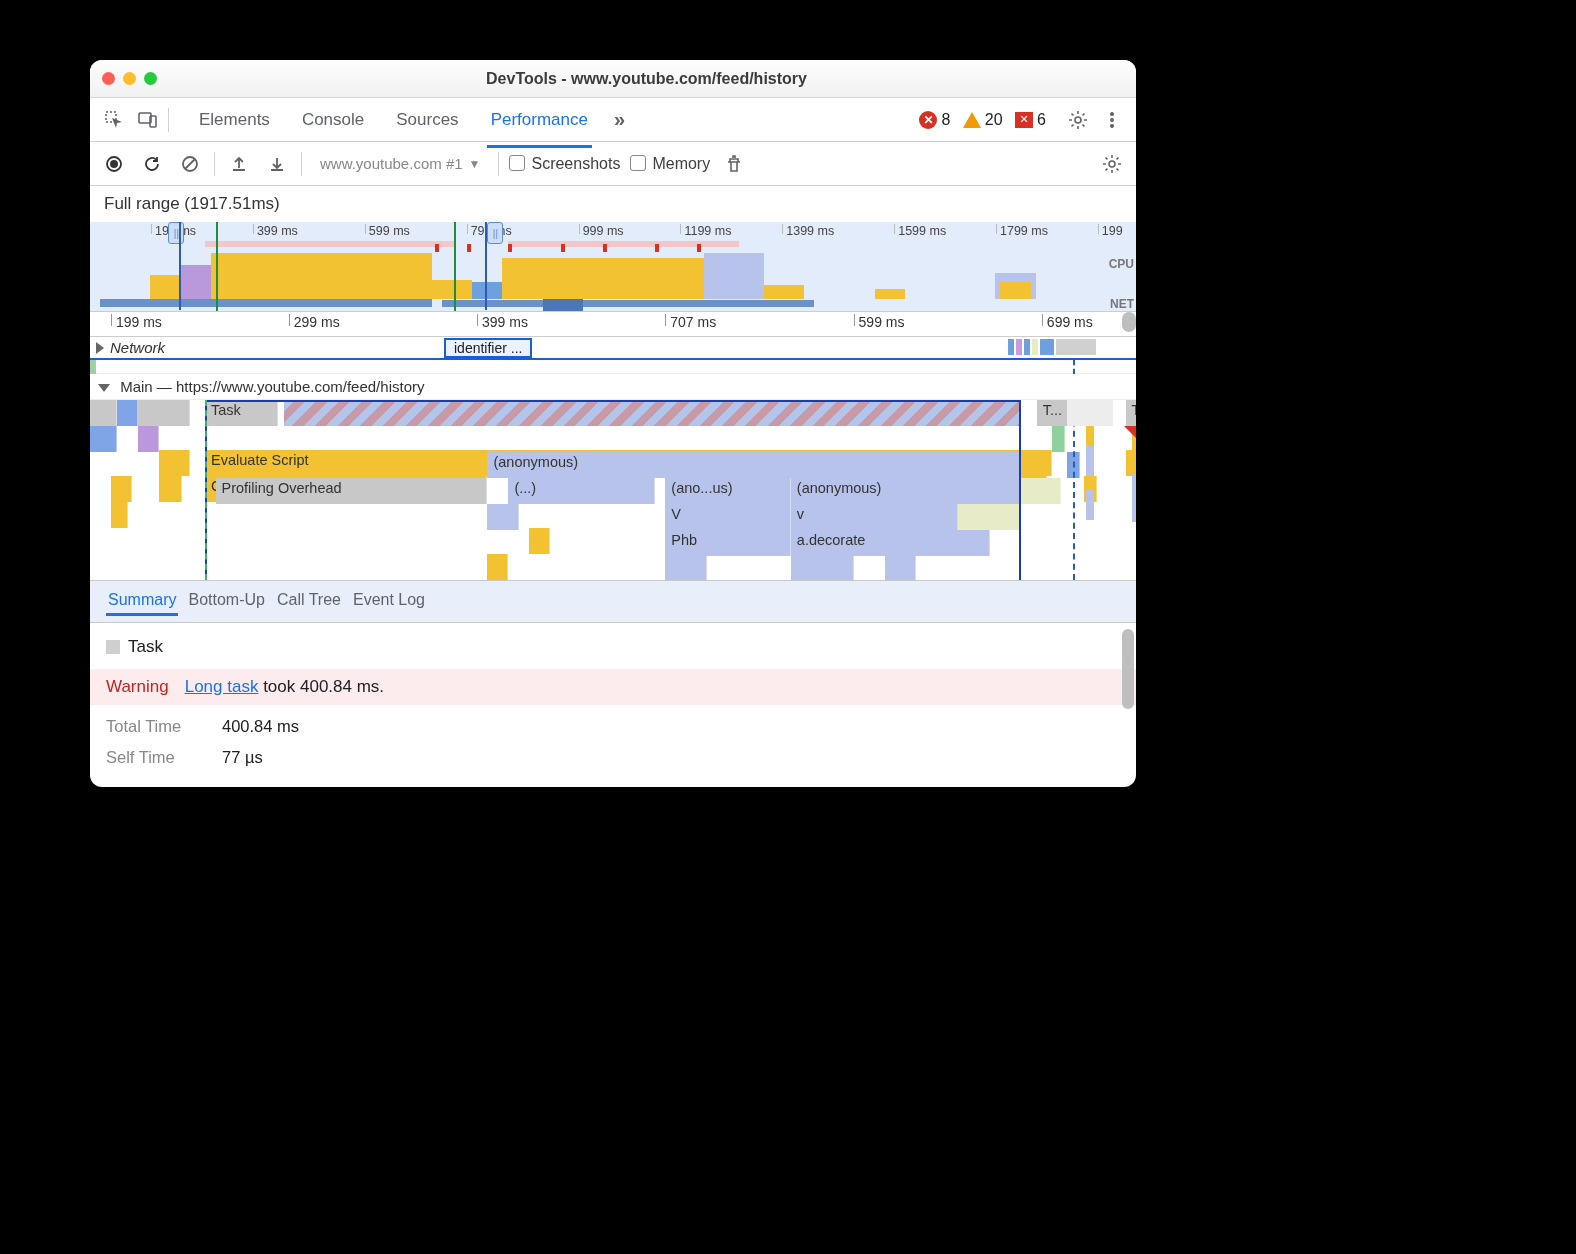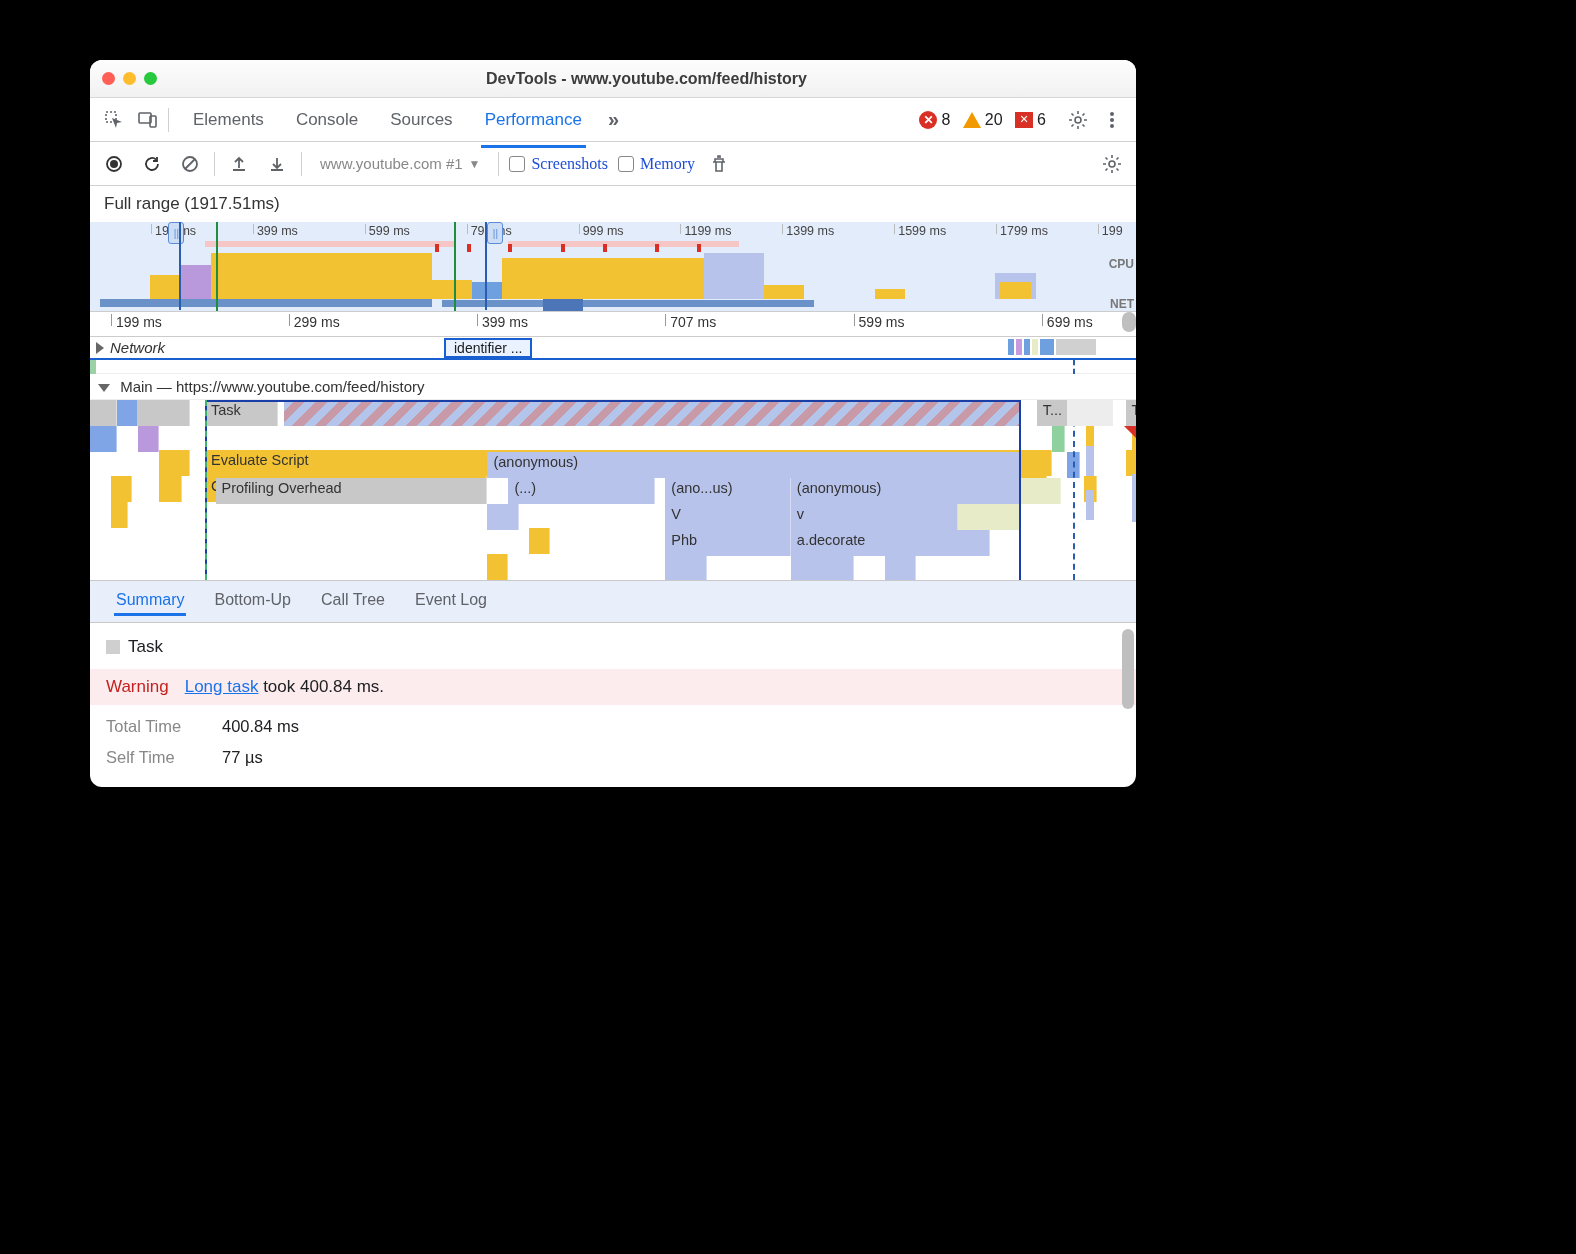--- a/index.html
+++ b/index.html
@@ -36,38 +36,38 @@
   .dot { width:13px;height:13px;border-radius:50%; }
   .r{background:#ff5f56;} .y{background:#ffbd2e;} .g{background:#27c93f;}
   .title { flex:1; text-align:center; color:#3c3c3c; font-size:16px;}
   
   .tabs-row {
     height: 44px;
     border-bottom: 1px solid #d0d0d0;
     display:flex; align-items:center; padding: 0 10px; gap: 6px;
   }
   .icon-btn { width:28px;height:28px; display:flex;align-items:center;justify-content:center; color:#5f6368; cursor:pointer;}
-  .tabs { display:flex; gap:24px; margin-left: 14px; font-size:17px;}
+  .tabs { display:flex; gap:24px; margin-left: 20px; font-size:17px;}
   .tab { color:#5f6368; padding: 9px 4px; cursor:pointer;}
   .tab.active { color:#1a73e8; border-bottom: 3px solid #1a73e8; margin-bottom:-9px; padding-bottom:8px;}
   .spacer{flex:1;}
   .chevrons { color:#5f6368; font-size:20px; font-weight:bold; letter-spacing:-4px; margin-left:16px;}
   .counts { display:flex; align-items:center; gap:4px; font-size:16px;}
   .count-ico { width:18px;height:18px; display:inline-flex;align-items:center;justify-content:center;}
   .err { background:#d93025; color:#fff; border-radius:50%; font-size:12px; font-weight:bold;}
   .warn-tri { width:0;height:0;border-left:9px solid transparent;border-right:9px solid transparent;border-bottom:16px solid #f29900; position:relative;}
   .flag { width:18px;height:16px; background:#d93025; color:#fff; font-size:11px; display:inline-flex;align-items:center;justify-content:center;}
   
   .perf-bar {
     height: 44px; border-bottom:1px solid #d0d0d0;
     display:flex;align-items:center; padding:0 10px; gap:10px; color:#5f6368;
   }
   .sep { width:1px; height:24px; background:#d0d0d0;}
   .dropdown { display:flex;align-items:center; gap:6px; padding:2px 8px; color:#888;}
-  .chk { display:flex;align-items:center; gap:6px; color:#1d4ed8; font-size:16px;font-family:Liberation Serif, serif;}
+  .chk { display:flex;align-items:flex-start; gap:6px; color:#404040; font-size:16px;}
   .chkbox{width:16px;height:16px;border:1.5px solid #888;border-radius:3px;}
   
   .range-label { padding: 8px 14px; font-size:17px; color:#333;}
   
   .overview {
     height: 90px; position:relative; background:#e3ecfb;
     border-bottom:1px solid #ccc;
   }
   .ov-ticks { position:absolute; top:0; left:0; right:28px; height:20px; display:flex;}
   .ov-tick { position:absolute; top:2px; font-size:12.5px; color:#444; border-left:1px solid #bbb; height:10px; padding-left:3px;}
@@ -103,21 +103,21 @@
      color:#333;
   }
   .yellow { background:#f2c233; color:#333;margin-top:24px;}
   .lav { background:#b7c3ea; color:#333;}
   .pale { background:#e7ebc8;}
   .blue1{background:#7fa5e6;} .purp{background:#b998dc;} .grn{background:#8fd19e;}
   
   .stripe-col { position:absolute; top:0; bottom:0; display:flex;flex-direction:column;}
   .stripe { height:8px;}
   
-  .detail-tabs { background:#e9eefb; border-top:1px solid #c9c9c9; border-bottom:1px solid #c9c9c9; display:flex; gap:26px; padding: 6px 24px; font-size:16px;}
+  .detail-tabs { background:#e9eefb; border-top:1px solid #c9c9c9; border-bottom:1px solid #c9c9c9; display:flex; gap:8px; padding: 6px 16px; font-size:16px;}
   .dtab { color:#5f6368; padding:4px 2px; cursor:pointer;}
   .dtab.active { color:#1a73e8; border-bottom:3px solid #1a73e8;}
   
   .summary { padding: 10px 16px 20px; font-size:17px;}
   .sum-title { display:flex; align-items:center; gap:8px; margin:4px 0 10px;}
   .sum-sq { width:14px;height:14px; background:#cfcfcf; display:inline-block;}
   .warn-row { background:#fdecee; margin:12px -16px; padding:8px 16px; display:flex; gap:16px;text-align:center;}
   .warn-row .w{ color:#c5221f;}
   .link { color:#1a73e8; text-decoration: underline;}
   .kv { display:flex; gap:24px; margin-top:12px; font-size:16.5px;}

